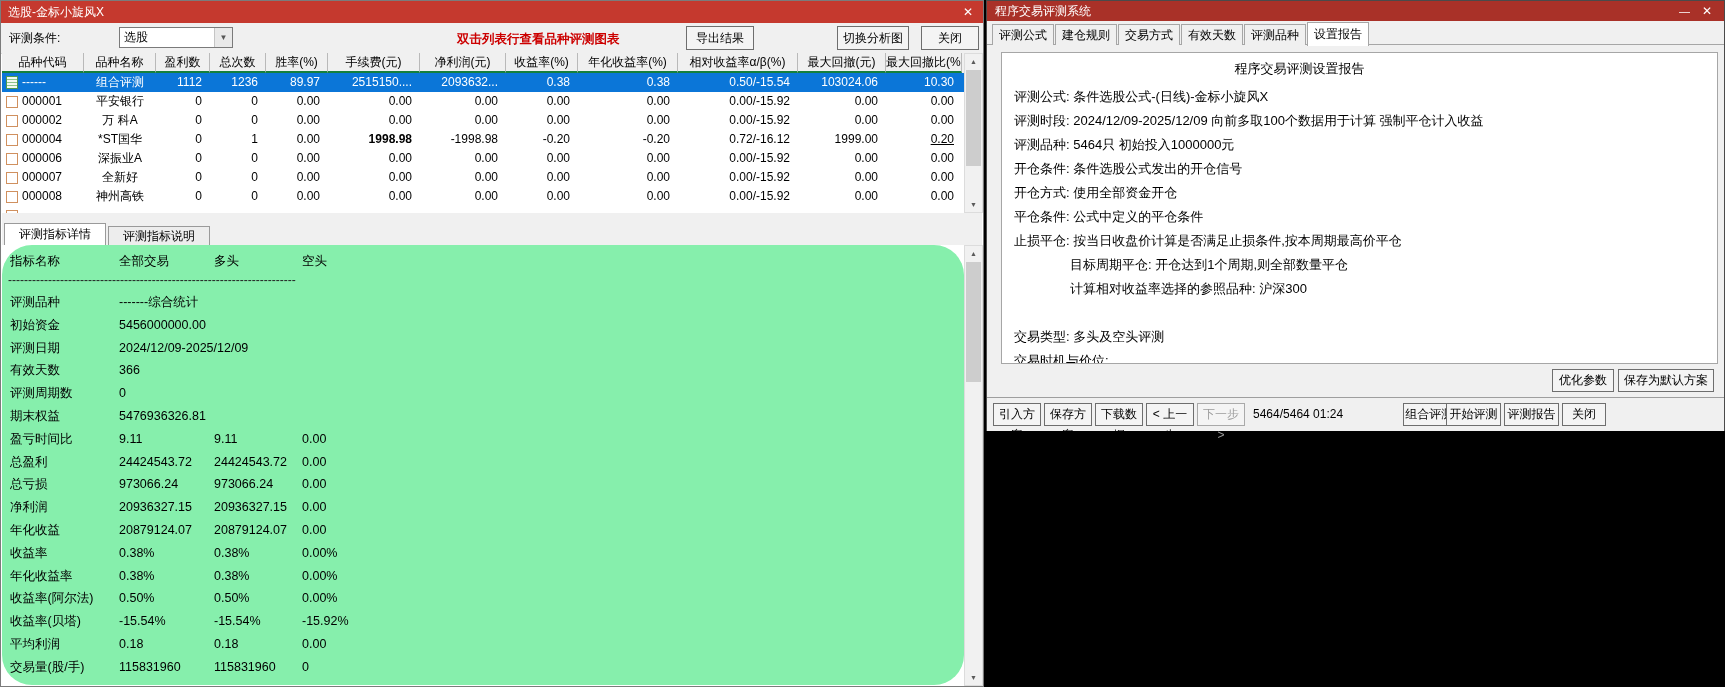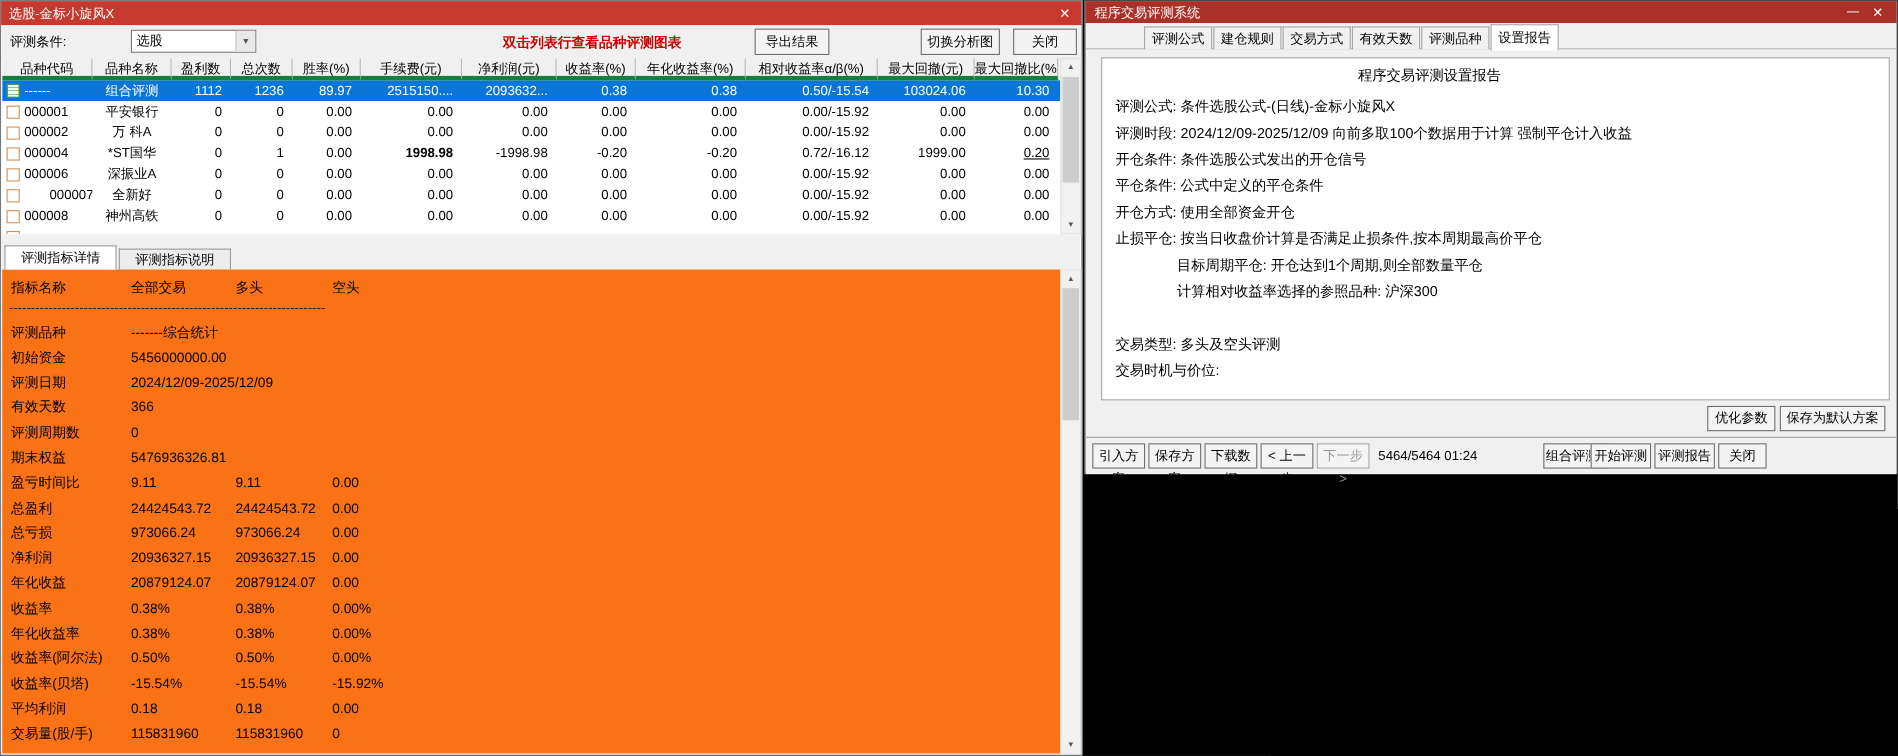--- a/index.html
+++ b/index.html
@@ -22,21 +22,21 @@
                  border-left:1px solid #c5c5c5;text-align:center;font-size:8px;line-height:19px;color:#555;}
   .hint{position:absolute;left:456px;top:8px;color:#cc0000;font-weight:bold;font-size:12.5px;}
   .btn{position:absolute;height:24px;background:#f4f4f4;border:1px solid #6e6e6e;box-sizing:border-box;
        font-size:12px;text-align:center;line-height:22px;cursor:default;}
   .b-export{left:685px;top:3px;width:68px;}
   .b-switch{left:836px;top:3px;width:72px;}
   .b-close{left:920px;top:3px;width:58px;}
 
   .tbl{position:absolute;left:1px;top:52px;width:962px;height:160px;overflow:hidden;background:#fff;}
   .thead{display:flex;height:20px;background:#f0f0f0;}
-  .th{box-sizing:border-box;border-right:1px solid #b9b9b9;border-bottom:4px solid #15803d;
+  .th{box-sizing:border-box;border-right:1px solid #b9b9b9;border-bottom:2px solid #15803d;
       font-size:12px;text-align:center;line-height:19px;white-space:nowrap;overflow:hidden;}
   .tr{display:flex;height:19px;line-height:19px;font-size:12px;background:#fff;}
   .tr.selected{background:#0b76d8;color:#fff;}
   .td{box-sizing:border-box;padding-right:8px;text-align:right;white-space:nowrap;overflow:hidden;}
   .td.c0{text-align:left;padding-left:4px;padding-right:0;display:flex;align-items:center;}
   .td.c1{text-align:center;padding-right:0;}
   .chk{display:inline-block;width:10px;height:10px;border:1px solid #d0905e;background:#fff;
        margin-right:4px;flex:0 0 auto;}
   .docicon{display:inline-block;width:10px;height:11px;border:1px solid #4e9a4e;
            background:repeating-linear-gradient(#f2fbf2 0 2px,#8cc48c 2px 3px);margin-right:4px;flex:0 0 auto;}
@@ -49,43 +49,43 @@
   .sb-table{left:963px;top:52px;height:160px;}
   .sb-stats{left:963px;top:244px;height:441px;}
 
   .splitter{position:absolute;left:1px;right:1px;top:212px;height:10px;background:#f0f0f0;}
   .ltabs{position:absolute;left:1px;right:1px;top:222px;height:22px;background:#f0f0f0;font-size:12px;}
   .ltab{position:absolute;top:0;height:22px;line-height:21px;text-align:center;box-sizing:border-box;
         border:1px solid #9a9a9a;border-bottom:none;background:#ededed;cursor:default;}
   .ltab.active{background:#fff;z-index:2;}
   .ltab.in2{top:3px;height:19px;line-height:18px;}
 
-  .stats{position:absolute;left:1px;top:244px;width:962px;bottom:1px;background:#f97316;
-         font-size:12.5px;overflow:hidden;}
+  .stats{position:absolute;left:1px;top:244px;width:962px;bottom:1px;background:#86efac;
+         font-size:12.5px;overflow:hidden;border-radius:30px;}
   .shead{position:absolute;top:8px;left:0;right:0;height:16px;}
   .sdiv{position:absolute;top:28px;left:6px;width:370px;white-space:nowrap;overflow:hidden;
         font-size:12px;color:#222;}
   .srows{position:absolute;top:46px;left:0;right:0;}
   .srow{position:relative;height:22.8px;line-height:22.8px;}
   .s0{position:absolute;left:8px;white-space:nowrap;}
   .s1{position:absolute;left:117px;white-space:nowrap;}
   .s2{position:absolute;left:212px;white-space:nowrap;}
   .s3{position:absolute;left:300px;white-space:nowrap;}
 
   
   .rwin{position:absolute;left:986px;top:0;width:739px;height:431px;background:#f0f0f0;
         border:1px solid #4a4a4a;box-sizing:border-box;}
   .rtitle{position:absolute;left:0;top:0;right:0;height:20px;background:#a93128;color:#fff;
           font-size:12px;line-height:20px;padding-left:8px;box-sizing:border-box;}
   .rtitle .winmin{position:absolute;right:34px;top:0;font-size:11px;}
   .rtitle .winx{position:absolute;right:12px;top:0;font-size:12px;}
   .rtabs{position:absolute;left:0;top:20px;right:0;height:24px;background:#f0f0f0;
          border-bottom:1px solid #a6a6a6;box-sizing:border-box;font-size:12px;}
   .rtab{position:absolute;top:3px;height:21px;line-height:20px;text-align:center;box-sizing:border-box;
-        border:1px solid #a6a6a6;border-bottom:none;background:#f0f0f0;cursor:default;margin-left:48px;}
+        border:1px solid #a6a6a6;border-bottom:none;background:#f0f0f0;cursor:default;}
   .rtab.active{top:1px;height:24px;line-height:22px;background:#fff;z-index:2;}
   .rcontent{position:absolute;left:0;top:44px;right:0;height:353px;background:#f0f0f0;}
   .rbox{position:absolute;left:14px;top:7px;width:717px;height:312px;background:#fff;
         border:1px solid #a6a6a6;box-sizing:border-box;font-size:13px;overflow:hidden;}
   .rbox-title{position:absolute;top:7px;left:0;right:120px;text-align:center;}
   .rlines{position:absolute;top:32px;left:0;right:0;}
   .rline{height:24px;line-height:24px;padding-left:12px;white-space:nowrap;}
   .rline.indent{padding-left:68px;}
   .midbtns .btn2{position:absolute;top:368px;height:23px;background:#f4f4f4;border:1px solid #6e6e6e;
         box-sizing:border-box;font-size:12px;text-align:center;line-height:21px;}
@@ -216,21 +216,21 @@
             <div class="td c4" style="width: 62px;">0.00</div>
             <div class="td c5" style="width: 92px;">0.00</div>
             <div class="td c6" style="width: 86px;">0.00</div>
             <div class="td c7" style="width: 72px;">0.00</div>
             <div class="td c8" style="width: 100px;">0.00</div>
             <div class="td c9" style="width: 120px;">0.00/-15.92</div>
             <div class="td c10" style="width: 88px;">0.00</div>
             <div class="td c11" style="width: 76px;">0.00</div>
           </div>
           <div class="tr">
-            <div class="td c0" style="width: 82px; gap: 23px;">
+            <div class="td c0" style="width: 82px;">
               <span class="chk"></span>
               <span>000007</span>
             </div>
             <div class="td c1" style="width: 72px;">全新好</div>
             <div class="td c2" style="width: 54px;">0</div>
             <div class="td c3" style="width: 56px;">0</div>
             <div class="td c4" style="width: 62px;">0.00</div>
             <div class="td c5" style="width: 92px;">0.00</div>
             <div class="td c6" style="width: 86px;">0.00</div>
             <div class="td c7" style="width: 72px;">0.00</div>
@@ -413,23 +413,24 @@
         <div class="rtab" style="left: 257px; width: 62px;">评测品种</div>
         <div class="rtab active" style="left: 320px; width: 62px;">设置报告</div>
       </div>
 
     <div class="rcontent">
       <div class="rbox">
         <div class="rbox-title">程序交易评测设置报告</div>
         <div class="rlines" id="rlines">
             <div class="rline">评测公式: 条件选股公式-(日线)-金标小旋风X</div>
             <div class="rline">评测时段: 2024/12/09-2025/12/09 向前多取100个数据用于计算 强制平仓计入收益</div>
+            <div class="rline">评测品种: 5464只 初始投入1000000元</div>
             <div class="rline">开仓条件: 条件选股公式发出的开仓信号</div>
+            <div class="rline">开仓方式: 使用全部资金开仓</div>
             <div class="rline">平仓条件: 公式中定义的平仓条件</div>
-            <div class="rline">开仓方式: 使用全部资金开仓</div>
             <div class="rline">止损平仓: 按当日收盘价计算是否满足止损条件,按本周期最高价平仓</div>
             <div class="rline indent">目标周期平仓: 开仓达到1个周期,则全部数量平仓</div>
             <div class="rline indent">计算相对收益率选择的参照品种: 沪深300</div>
             <div class="rline"></div>
             <div class="rline">交易类型: 多头及空头评测</div>
             <div class="rline">交易时机与价位:</div>
           </div>
       </div>
     </div>
 

